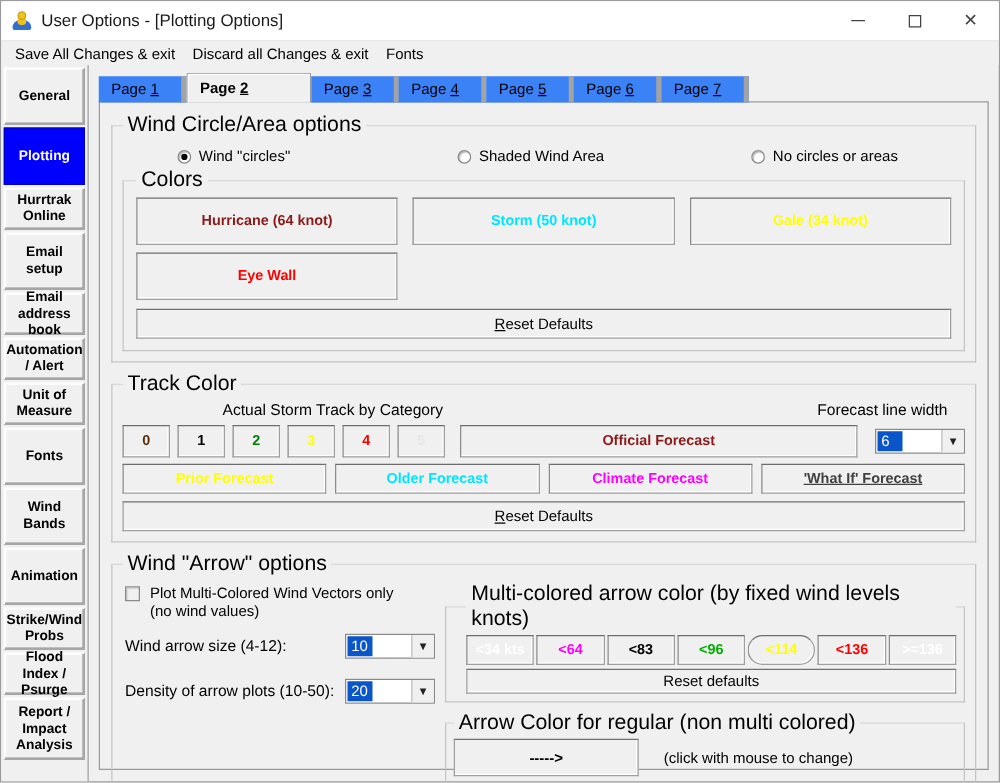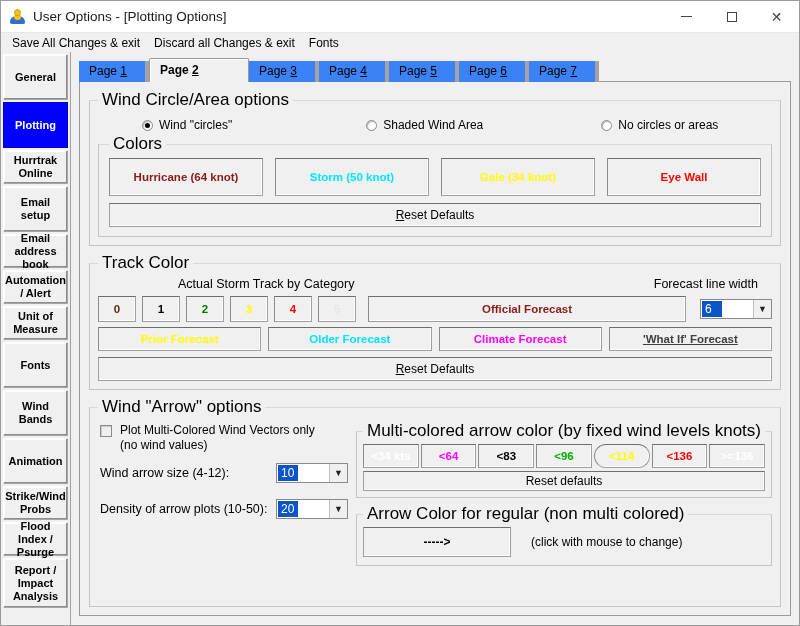--- a/index.html
+++ b/index.html
@@ -160,21 +160,21 @@
     text-align:center;
   }
   .reset-btn{
     background:#f0f0f0;
     border:1px solid #9f9f9f;
     border-top-color:#707070;
     box-shadow:inset -1px -1px 0 #ffffff;
     height:24px;display:flex;align-items:center;justify-content:center;
     font-size:12px;cursor:default;box-sizing:border-box;
   }
-  .colors-grid{display:grid;grid-template-columns:1fr 1fr 1fr 1fr;gap:6px 12px;}
+  .colors-grid{display:grid;grid-template-columns:1fr 1fr 1fr;gap:6px 12px;}
   
   .track-head{display:flex;align-items:flex-end;}
   .cat-label{font-size:12.5px;}
   .cat-row{display:flex;gap:6px;}
   .cat-btn{width:38px;height:26px;}
   .fc-row{display:flex;gap:7px;margin-top:5px;}
   .combo{
     height:20px;width:72px;display:flex;align-items:center;
     border:1px solid #8a8a8a;background:#fff;box-sizing:border-box;
     font-size:12px;
@@ -370,21 +370,21 @@
                 <span class="lbl">Density of arrow plots (10-50):</span>
                 <span class="combo">
                   <span class="val">20</span>
                   <span class="arrow">▼</span>
                 </span>
               </div>
             </div>
 
             <div class="wa-right">
 
-              <fieldset class="grp" style="padding:3px 6px 6px 6px;">
+              <fieldset class="grp" style="padding:3px 6px 6px 16px;">
                 <legend>Multi-colored arrow color (by fixed wind levels knots)</legend>
                 <div class="mcolor-row">
                   <div class="mcolor-btn cbtn" style="color:#ffffff;">&lt;34 kts</div>
                   <div class="mcolor-btn cbtn" style="color:#ff00ff;">&lt;64</div>
                   <div class="mcolor-btn cbtn" style="color:#000000;">&lt;83</div>
                   <div class="mcolor-btn cbtn" style="color:#00b000;">&lt;96</div>
                   <div class="mcolor-btn cbtn" style="color:#ffff00;border-radius:12px;">&lt;114</div>
                   <div class="mcolor-btn cbtn" style="color:#ff0000;">&lt;136</div>
                   <div class="mcolor-btn cbtn" style="color:#ffffff;">&gt;=136</div>
                 </div>

